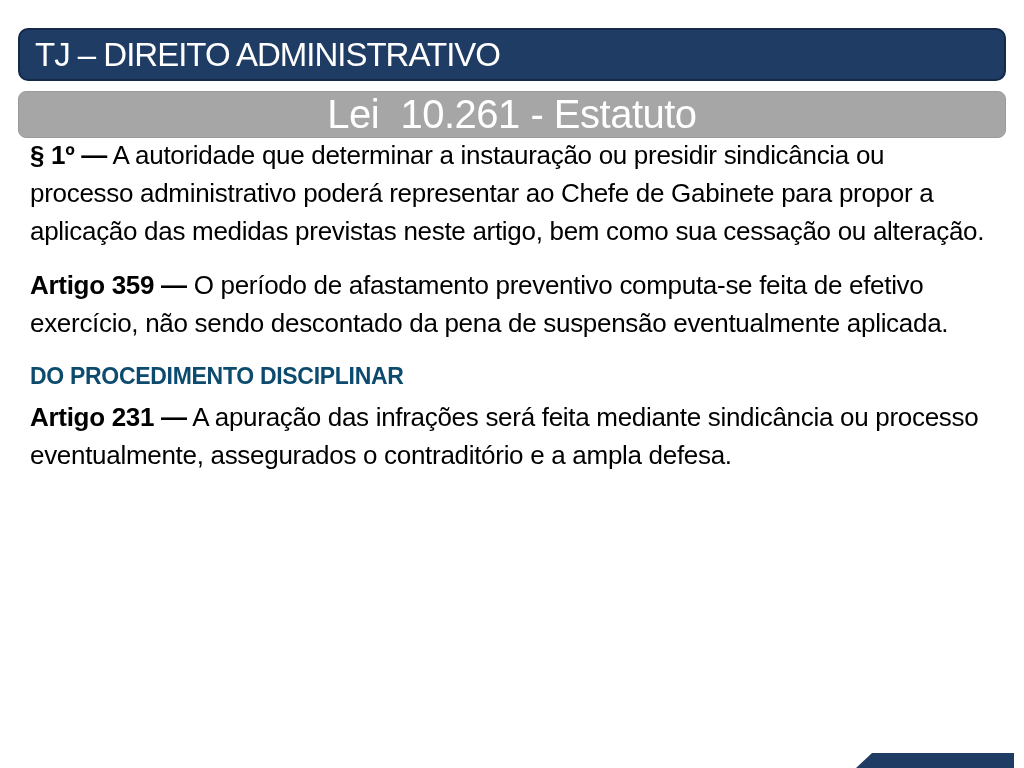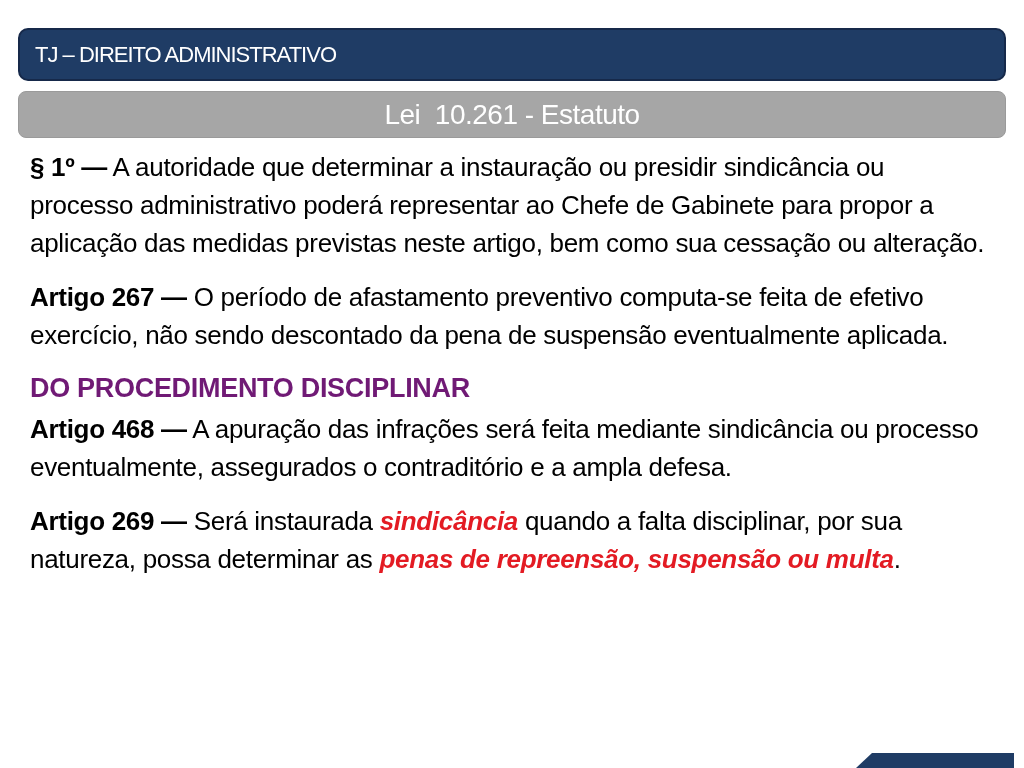--- a/index.html
+++ b/index.html
@@ -18,60 +18,60 @@
     left: 18px; top: 28px;
     width: 988px; height: 53px;
     background: #1F3C65;
     border: 2px solid #16294A;
     border-radius: 10px;
     display: flex; align-items: center;
     padding-left: 15px;
   }
   .title-bar .bar-text {
     color: #ffffff;
-    font-size: 22px;
+    font-size: 33px;
     font-weight: 400;
     letter-spacing: -1px;
     white-space: pre;
   }
 
   .subtitle-bar {
     position: absolute;
     left: 18px; top: 91px;
     width: 988px; height: 47px;
     background: #A6A6A6;
     border: 1px solid #9a9a9a;
     border-radius: 8px;
     display: flex; align-items: center; justify-content: center;
   }
   .subtitle-bar .bar-text {
     color: #ffffff;
-    font-size: 28px;
+    font-size: 40px;
     font-weight: 400;
     letter-spacing: -0.5px;
     white-space: pre;
   }
 
   .content {
     position: absolute;
-    left: 30px; top: 148px;
+    left: 30px; top: 136px;
     width: 964px;
     color: #000000;
   }
   .para {
     font-size: 26px;
     line-height: 38px;
     letter-spacing: -0.3px;
     margin-bottom: 16px;
     color: #000000;
   }
   .lead { font-weight: 700; }
   .section-heading {
-    color: #701a75;
-    font-size: 27px;
+    color: #0c4a6e;
+    font-size: 23px;
     font-weight: 700;
     line-height: 36px;
     letter-spacing: -0.3px;
     margin-bottom: 4px;
   }
   .red-emph {
     color: #E31B23;
     font-weight: 700;
     font-style: italic;
   }
@@ -95,25 +95,24 @@
 
   <div class="subtitle-bar">
     <span class="bar-text">Lei  10.261 - Estatuto</span>
   </div>
 
   <div class="content">
 
     <p class="para"><span class="lead">§ 1º —</span><span> A autoridade que determinar a instauração ou presidir sindicância ou processo administrativo poderá representar ao Chefe de Gabinete para propor a aplicação das medidas previstas neste artigo, bem como sua cessação ou alteração.</span></p>
 
 
-    <p class="para"><span class="lead">Artigo 267 —</span><span> O período de afastamento preventivo computa-se feita de efetivo exercício, não sendo descontado da pena de suspensão eventualmente aplicada.</span></p>
+    <p class="para"><span class="lead">Artigo 359 —</span><span> O período de afastamento preventivo computa-se feita de efetivo exercício, não sendo descontado da pena de suspensão eventualmente aplicada.</span></p>
 
     <div class="section-heading">DO PROCEDIMENTO DISCIPLINAR</div>
 
-    <p class="para"><span class="lead">Artigo 468 —</span><span> A apuração das infrações será feita mediante sindicância ou processo eventualmente, assegurados o contraditório e a ampla defesa.</span></p>
+    <p class="para"><span class="lead">Artigo 231 —</span><span> A apuração das infrações será feita mediante sindicância ou processo eventualmente, assegurados o contraditório e a ampla defesa.</span></p>
 
-    <p class="para"><span class="lead">Artigo 269 —</span><span> Será instaurada </span><span class="red-emph">sindicância</span><span> quando a falta disciplinar, por sua natureza, possa determinar as </span><span class="red-emph">penas de repreensão, suspensão ou multa</span><span>.</span></p>
 
   </div>
 
   <div class="corner-accent"></div>
 
 </div>
 
 </body></html>

